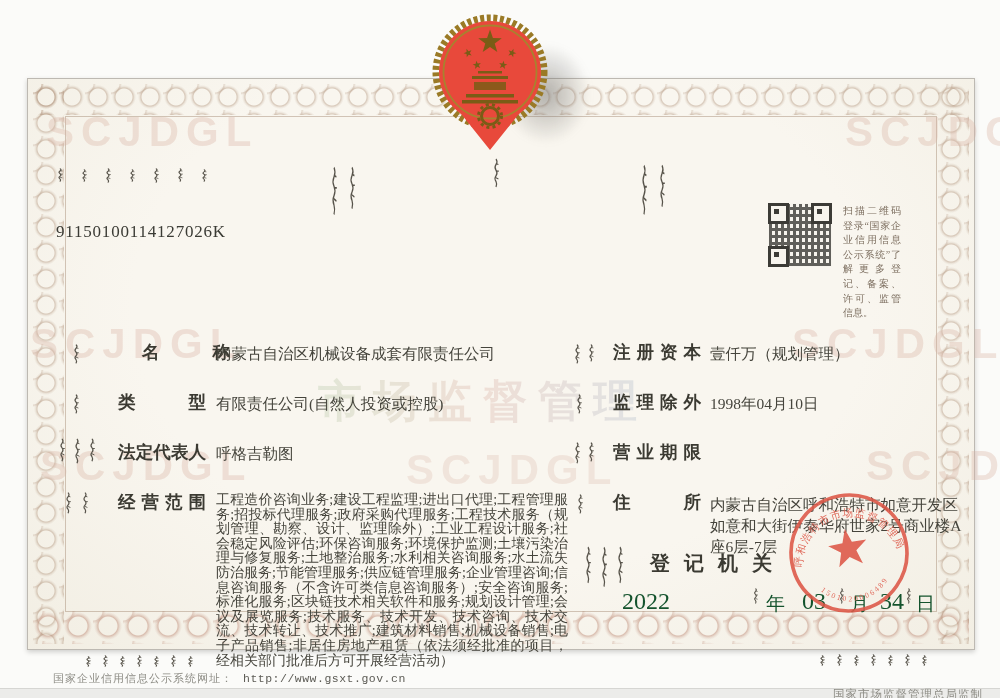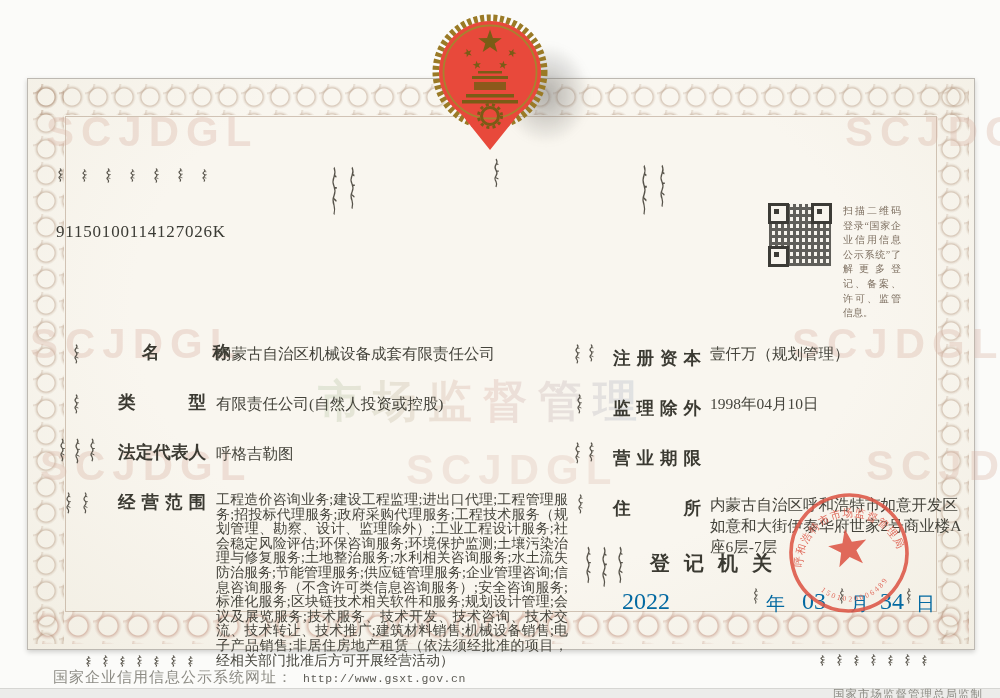--- a/index.html
+++ b/index.html
@@ -60,49 +60,49 @@
   .finder::after{content:"";position:absolute;left:3px;top:3px;width:5px;height:5px;background:#3c3b36;}
   .f-tl{left:0;top:0;} .f-tr{right:0;top:0;} .f-bl{left:0;bottom:0;}
   .qr-caption{position:absolute;left:843px;top:204px;width:58px;z-index:3;font-size:10px;
               line-height:14.6px;color:#7d6f60;text-align:justify;}
 
   
   .flabel{position:absolute;z-index:3;width:88px;font-size:17.5px;font-weight:bold;color:#3b3a32;
           text-align:justify;text-align-last:justify;line-height:20px;}
   .fvalue{position:absolute;z-index:3;font-size:15.5px;color:#45443c;line-height:20px;}
   .lab-l{left:118px;} .val-l{left:216px;width:352px;}
-  .lab-r{left:613px;margin-top:6px;} .val-r{left:710px;width:252px;}
+  .lab-r{left:613px;} .val-r{left:710px;width:252px;}
   .scope{font-size:14px;line-height:14.6px;text-align:justify;z-index:4;}
   .reg-label{position:absolute;left:650px;top:550px;width:122px;z-index:3;font-size:20px;
              font-weight:bold;color:#3b3a32;text-align:justify;text-align-last:justify;}
 
   
   .seal{position:absolute;left:786px;top:490px;width:126px;height:126px;z-index:5;
         transform:rotate(-10deg);opacity:.88;}
 
   
   .date-row{position:absolute;left:600px;top:588px;width:360px;height:30px;z-index:4;}
-  .date-row span{position:absolute;top:0;color:#0369a1;}
+  .date-row span{position:absolute;top:0;color:#14532d;}
   .d-num{font-size:24px;font-family:"Liberation Serif",serif;}
   .d-unit{font-size:19px;top:3px !important;}
   .d-year{left:22px;} .d-u1{left:166px;} .d-mon{left:202px;} .d-u2{left:250px;}
   .d-day{left:280px;} .d-u3{left:316px;}
   .dmg1{left:152px;top:5px;} .dmg2{left:238px;top:5px;} .dmg3{left:305px;top:5px;}
   .date-row .mgd{position:absolute;width:7px;height:16px;}
   .date-row .mgd svg{width:100%;height:100%;}
 
   
   .emblem-shadow{position:absolute;left:500px;top:42px;width:92px;height:104px;z-index:5;
       background:radial-gradient(ellipse at 50% 50%, rgba(110,108,105,.50), rgba(110,108,105,0) 68%);
       filter:blur(3px);}
   .emblem{position:absolute;left:432px;top:12px;width:116px;height:142px;z-index:6;}
 
   
   .footer-left,.footer-right{position:absolute;z-index:3;}
-  .f-label{font-size:15px;letter-spacing:1px;color:#8c8b84;}
+  .f-label{font-size:11px;letter-spacing:1px;color:#8c8b84;}
   .f-url{font-size:11.5px;letter-spacing:.5px;color:#5c5b55;
          font-family:"Liberation Mono","DejaVu Sans Mono",monospace;margin-left:10px;}
   .footer-left{left:53px;top:668px;}
   .footer-right{left:833px;top:668px;font-size:11.5px;letter-spacing:1px;color:#8c8b84;margin-top:19px;}
   .bottom-strip{position:absolute;left:0;bottom:0;width:1000px;height:9px;background:#ececea;
                 border-top:1px solid #d6d6d3;}
 </style>
 </head>
 <body>
 

